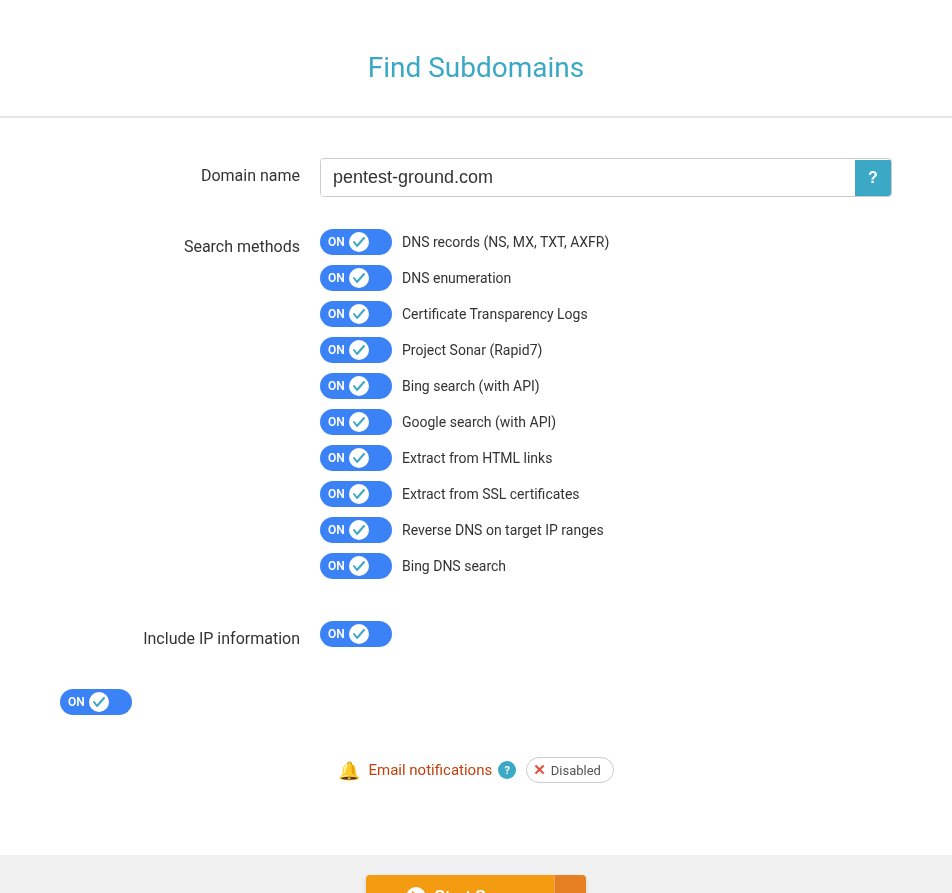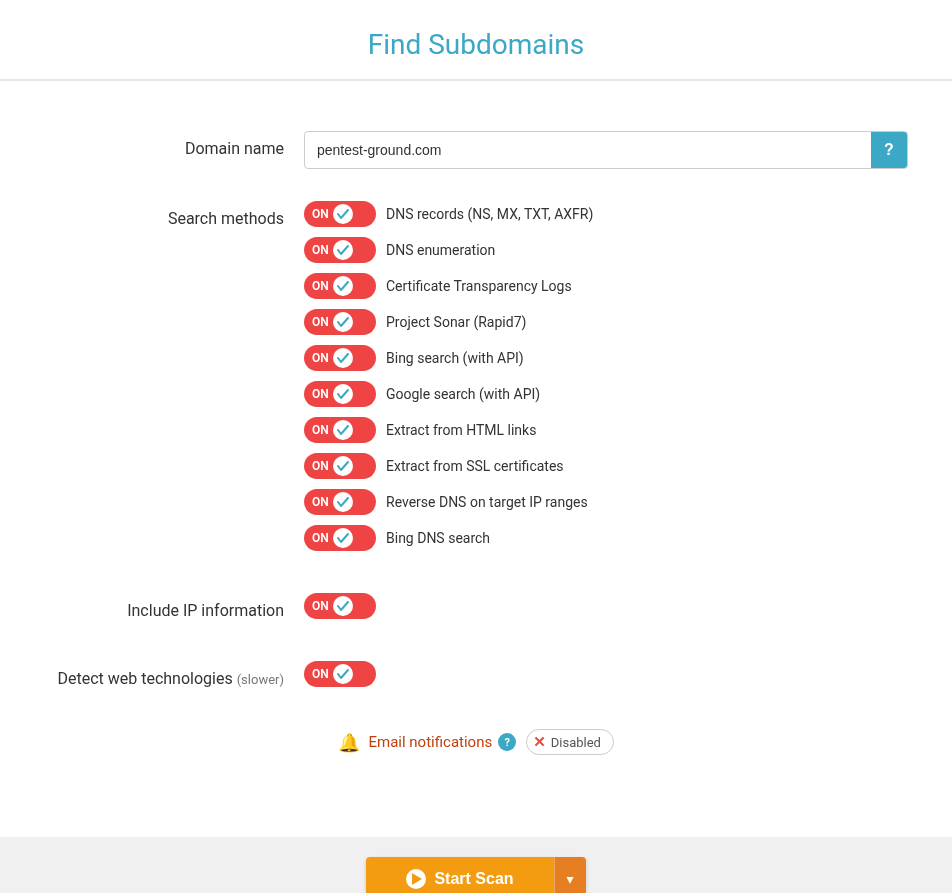--- a/index.html
+++ b/index.html
@@ -8,34 +8,35 @@
       background: #fff;
       color: #333;
       font-size: 14px;
       min-height: 893px;
       display: flex;
       flex-direction: column;
     }
 
     .page-header {
       text-align: center;
-      padding: 28px 0 18px;
+      padding: 28px 0 32px;
       border-bottom: 1px solid #e5e5e5;
+      margin-top: 23px;
     }
     .page-header h1 {
       font-size: 28px;
       font-weight: 400;
       color: #3ba8c5;
     }
 
     .main-content {
       flex: 1;
-      padding: 40px 44px;
+      padding: 40px 60px;
       max-width: 952px;
-      margin: 10px auto;
+      margin: 0 auto;
       width: 100%;
     }
 
     .form-row {
       display: flex;
       align-items: flex-start;
       margin-bottom: 32px;
     }
 
     .form-label {
@@ -65,21 +66,21 @@
       border-radius: 4px;
       overflow: hidden;
       width: 100%;
     }
 
     .domain-input {
       flex: 1;
       border: none;
       outline: none;
       padding: 8px 12px;
-      font-size: 14px;
+      font-size: 18px;
       color: #333;
     }
 
     .help-btn {
       background: #3ba8c5;
       border: none;
       color: white;
       width: 36px;
       height: 36px;
       display: flex;
@@ -93,21 +94,21 @@
 
     .toggle-row {
       display: flex;
       align-items: center;
       margin-bottom: 10px;
     }
 
     .toggle {
       display: inline-flex;
       align-items: center;
-      background: #ef4444;
+      background: #3b82f6;
       border-radius: 20px;
       padding: 3px 6px 3px 8px;
       cursor: pointer;
       user-select: none;
       min-width: 72px;
     }
 
     .toggle-label {
       color: white;
       font-size: 12px;
@@ -422,24 +423,20 @@
             <svg viewBox="0 0 12 12" fill="none">
                 <polyline points="1,6 4,10 11,2" stroke="#3ba8c5" stroke-width="2" stroke-linecap="round" stroke-linejoin="round"></polyline>
               </svg>
           </div>
         </div>
       </div>
     </div>
   </div>
 
   <div class="form-row">
-    <div class="form-label">
-      <span>Detect web technologies</span>
-      <span class="label-note">(slower)</span>
-    </div>
     <div class="form-control-group">
       <div class="toggle-row">
         <div class="toggle">
           <span class="toggle-label">ON</span>
           <div class="toggle-check">
             <svg viewBox="0 0 12 12" fill="none">
                 <polyline points="1,6 4,10 11,2" stroke="#3ba8c5" stroke-width="2" stroke-linecap="round" stroke-linejoin="round"></polyline>
               </svg>
           </div>
         </div>

